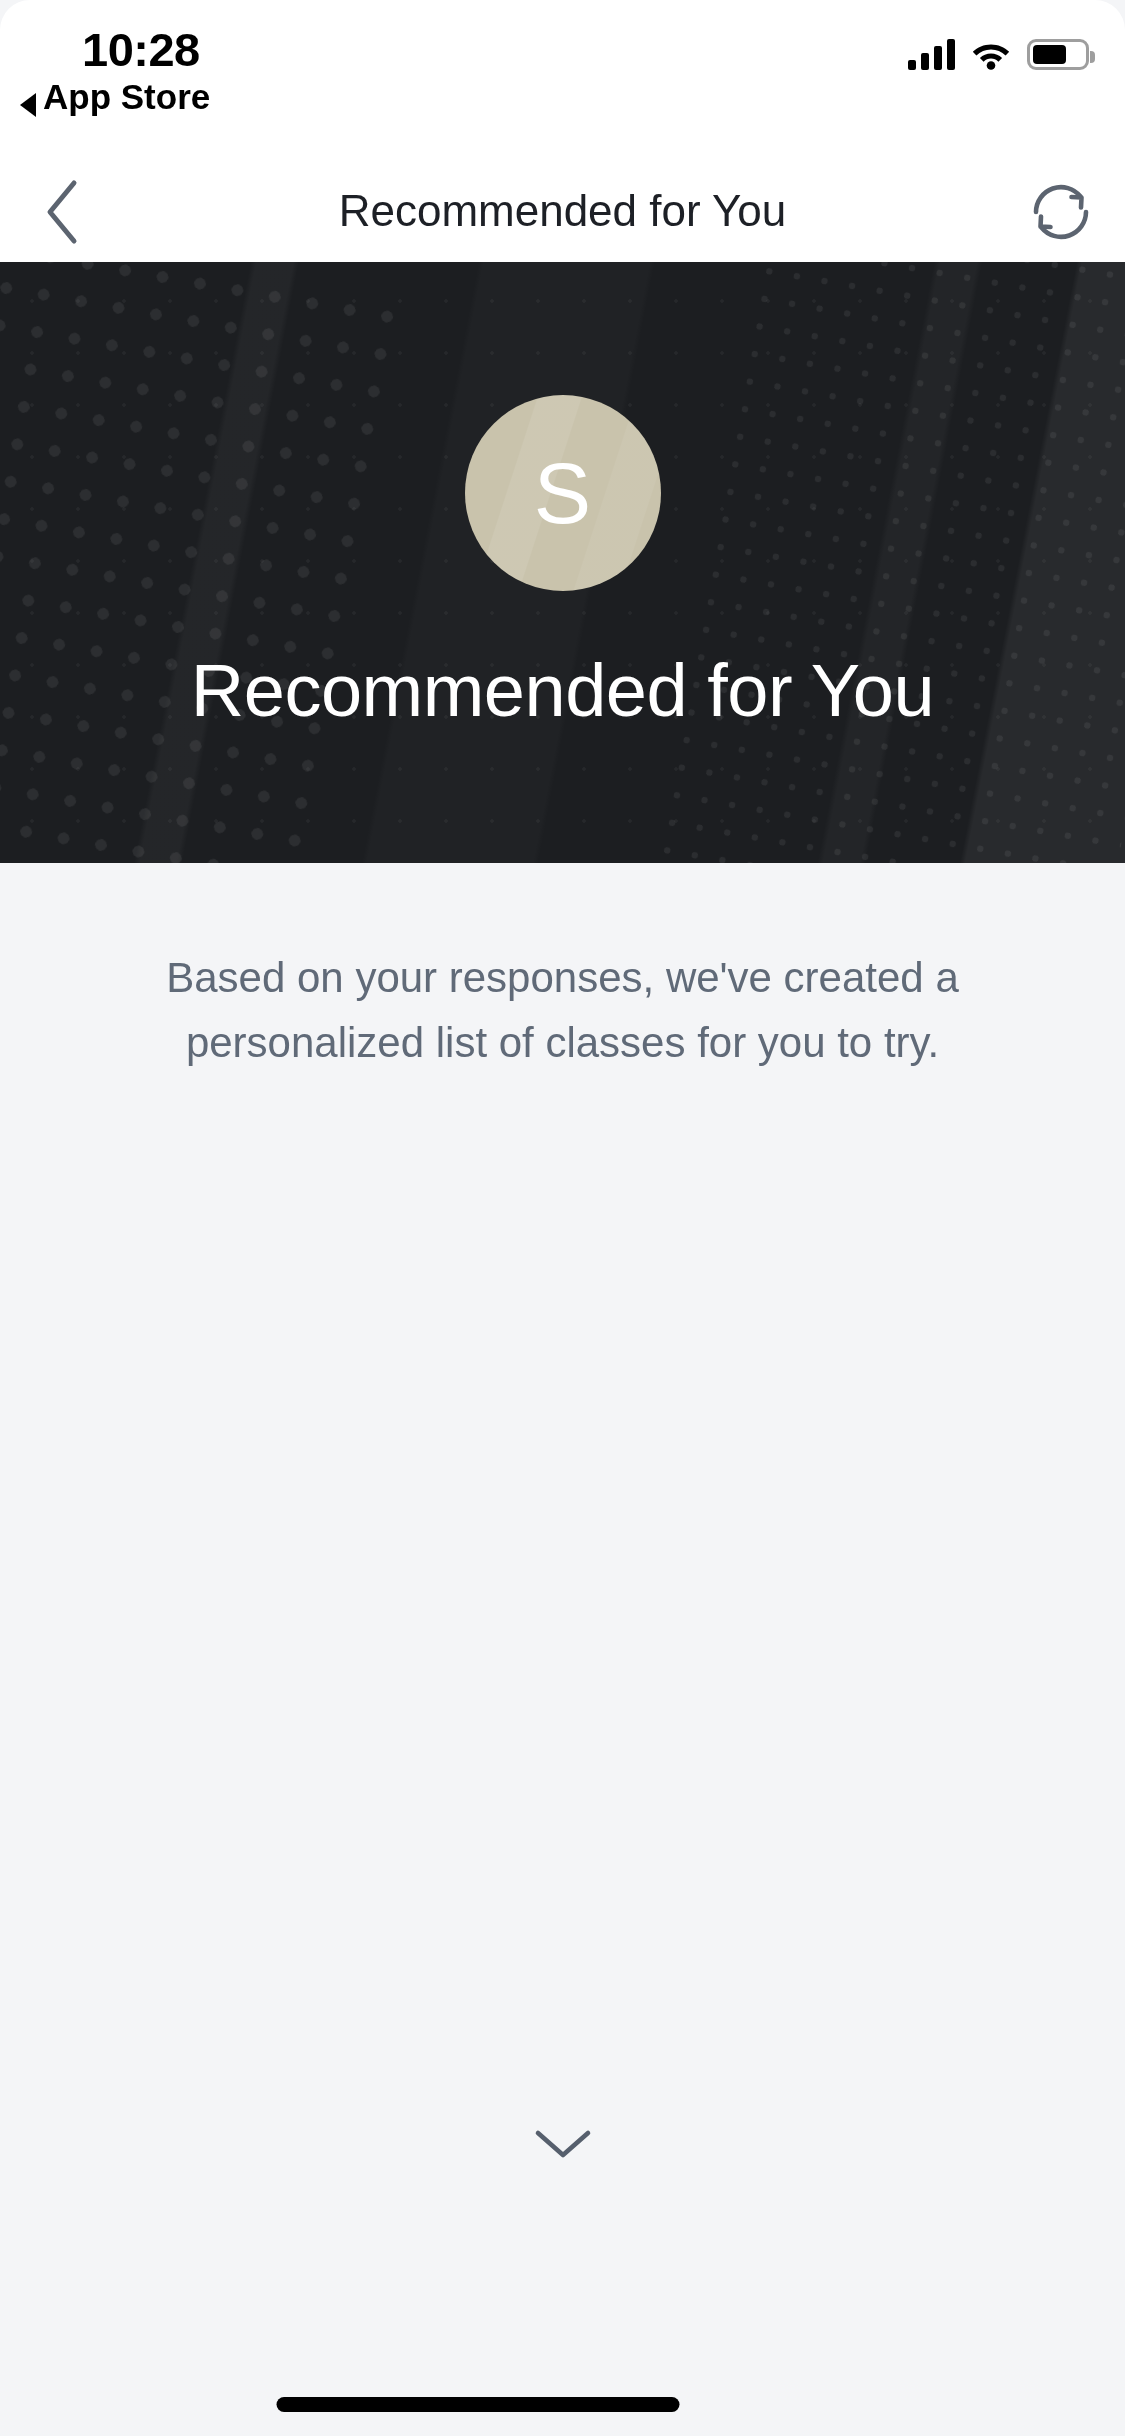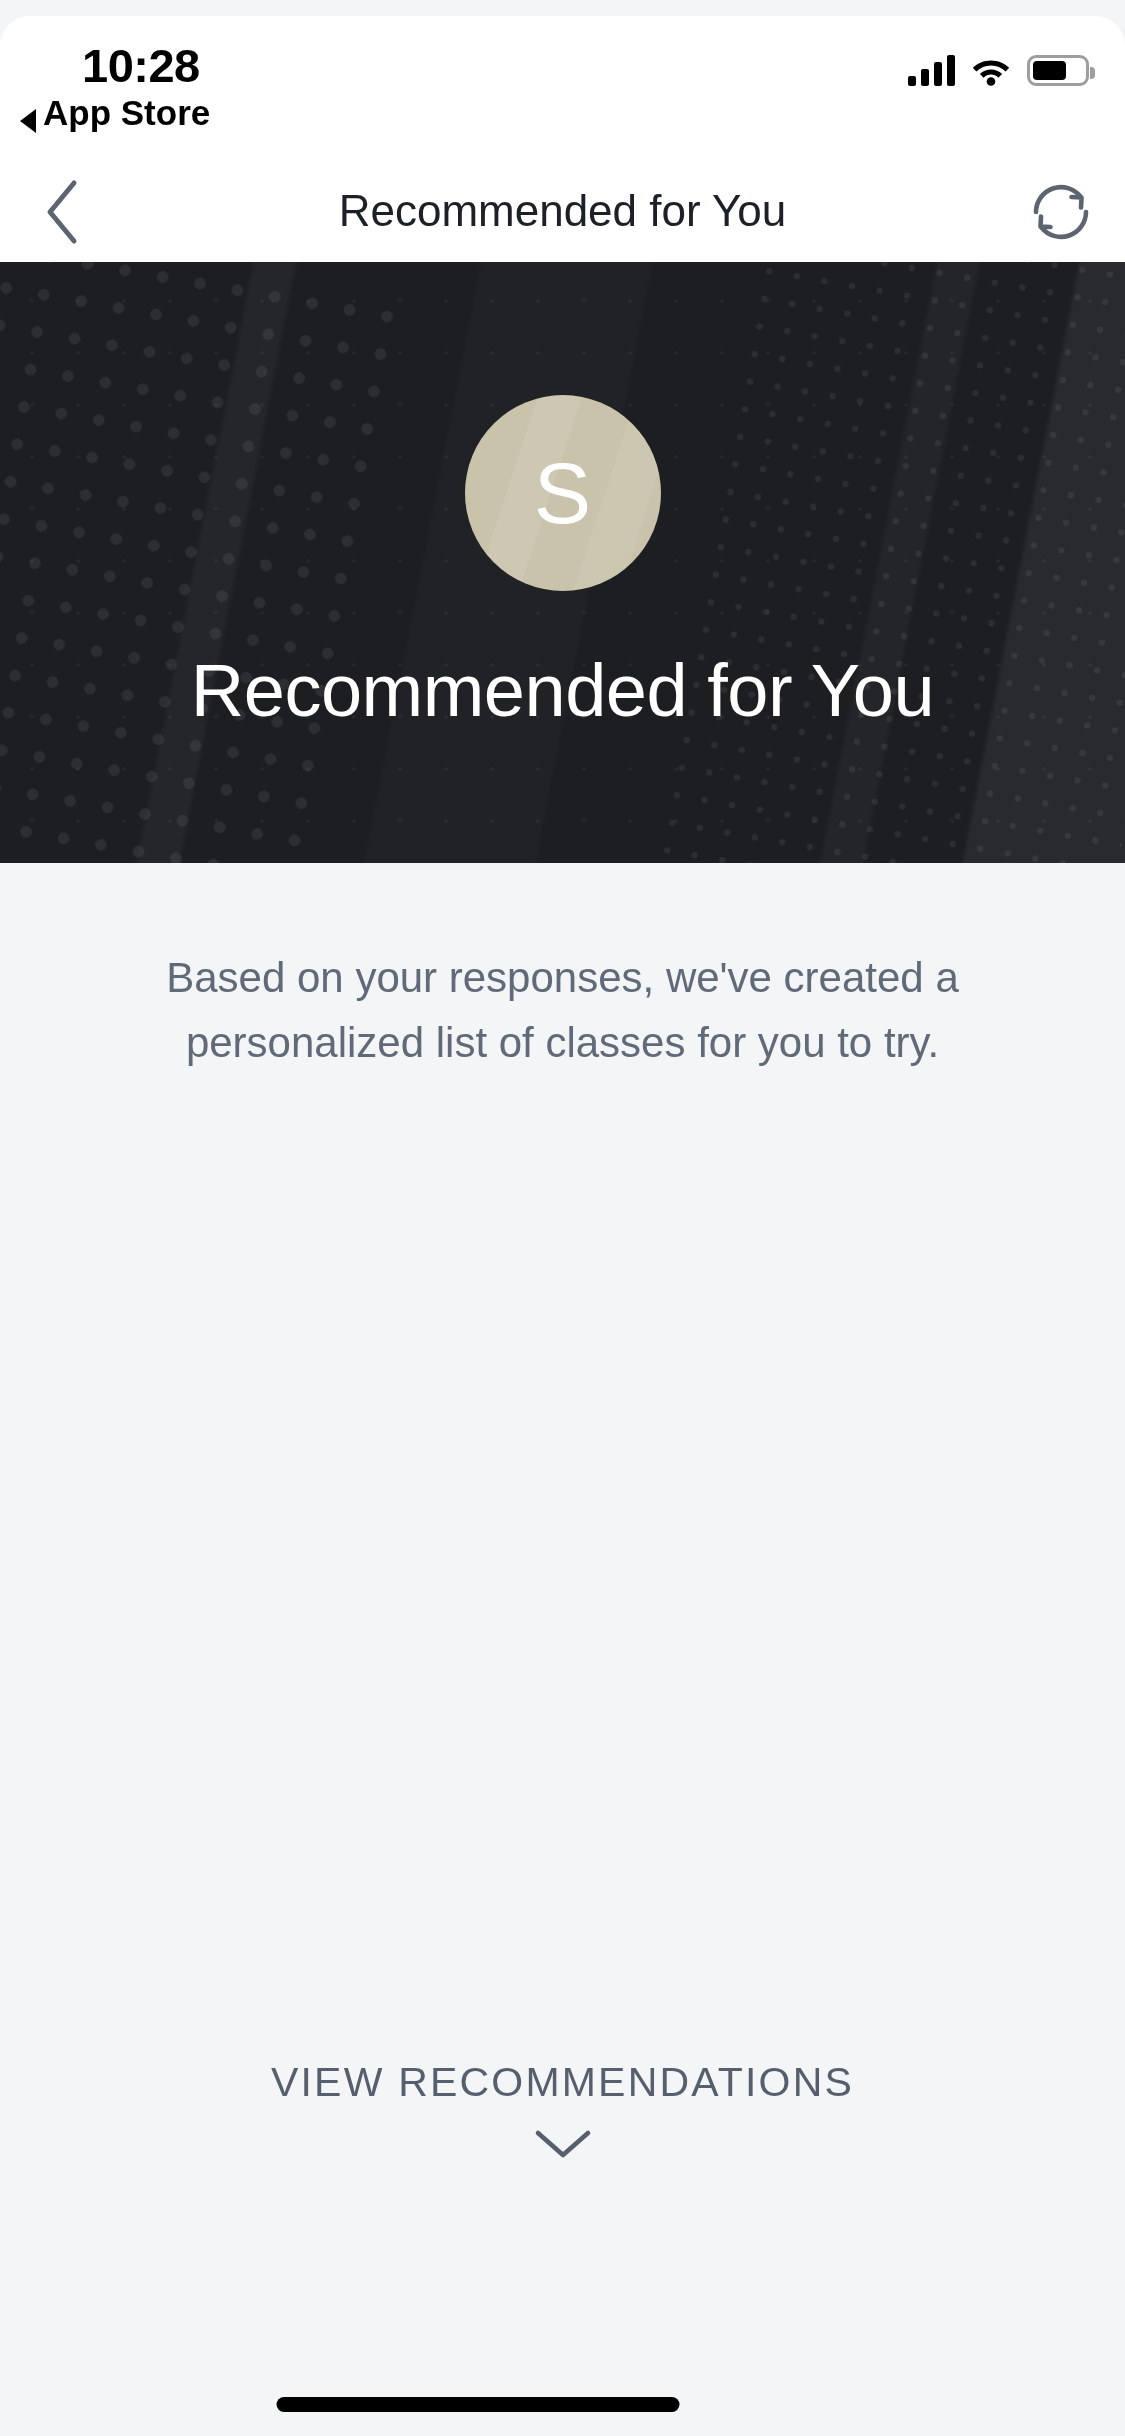--- a/index.html
+++ b/index.html
@@ -12,21 +12,21 @@
   }
 
   .phone {
     position:relative;
     width:1125px; height:2436px;
     background:#f4f5f7;
   }
 
   
   .statusbar {
-    position:absolute; top:16px; left:0;
+    position:absolute; top:0; left:0;
     width:1125px; height:262px;
     background:#ffffff;
     border-radius:30px;
   }
   .sb-time {
     position:absolute; left:82px; top:22px;
     font-size:47px; font-weight:bold; color:#000;
     letter-spacing:-0.5px;
   }
   .sb-backapp {
@@ -271,21 +271,20 @@
         <span>S</span>
       </div>
       <div class="hero-title">Recommended for You</div>
     </div>
   </div>
 
   <div class="content">
     <div class="subtitle">Based on your responses, we've created a personalized list of classes for you to try.</div>
 
     <div class="cta">
-      <div class="cta-label">VIEW RECOMMENDATIONS</div>
       <svg width="62" height="36" viewBox="0 0 62 36">
         <path d="M6 7 L31 29 L56 7" fill="none" stroke="#565f6d" stroke-width="4.6" stroke-linecap="round" stroke-linejoin="round"></path>
       </svg>
     </div>
 
     <div class="home-indicator"></div>
   </div>
 
 </div>
 

